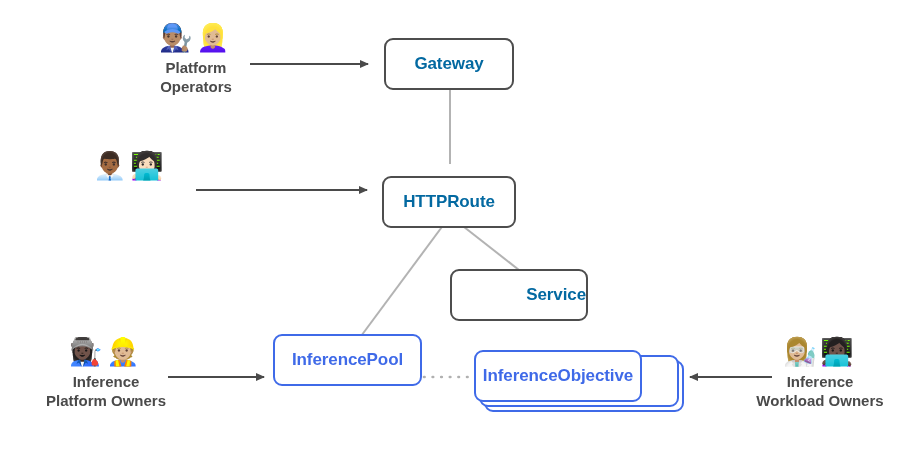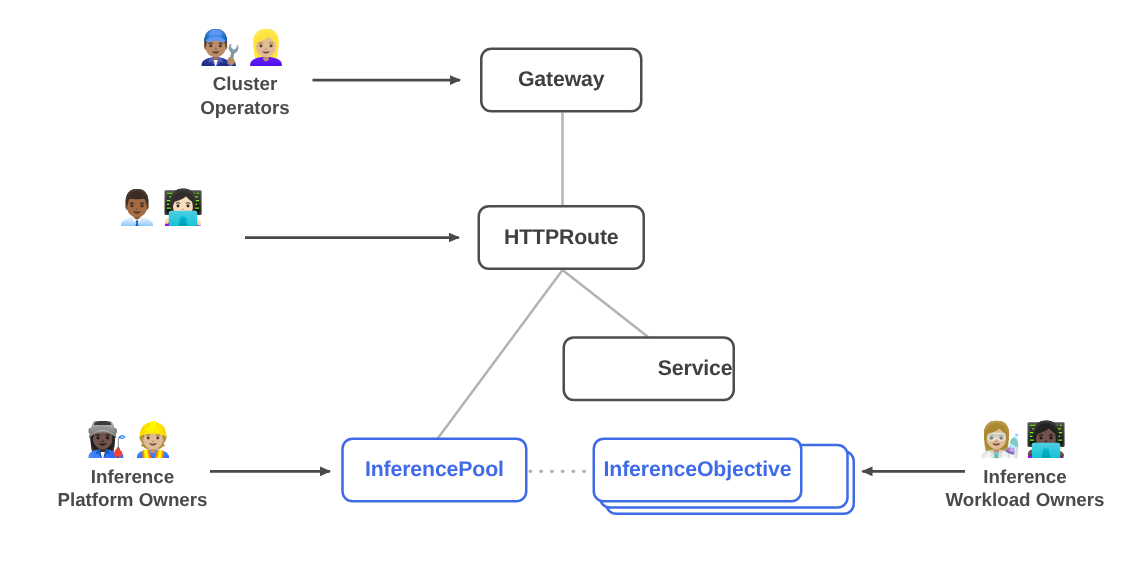--- a/index.html
+++ b/index.html
@@ -42,21 +42,21 @@
     font-size: 17px;
     font-weight: bold;
     letter-spacing: -0.1px;
     line-height: 1.15;
     white-space: nowrap;
   }
   .node-dark {
     border: 2.2px solid #4d4d4d;
   }
   .node-dark .node-label {
-    color: #404040;
+    color: #0369a1;
   }
   .node-blue {
     border: 2.2px solid #3f6ae8;
     z-index: 3;
   }
   .node-blue .node-label {
     color: #3f6ae8;
   }
 
   
@@ -120,41 +120,41 @@
       <line x1="196" y1="190" x2="367" y2="190" stroke="#4a4a4a" stroke-width="2.2" marker-end="url(#arrow-right)"></line>
       <line x1="168" y1="377" x2="264" y2="377" stroke="#4a4a4a" stroke-width="2.2" marker-end="url(#arrow-right)"></line>
       <line x1="772" y1="377" x2="690" y2="377" stroke="#4a4a4a" stroke-width="2.2" marker-end="url(#arrow-left)"></line>
     </g>
   </svg>
 
   <div class="node node-dark" style="left:384px; top:38px; width:130px; height:52px;">
     <span class="node-label">Gateway</span>
   </div>
 
-  <div class="node node-dark" style="left:382px; top:164px; width:134px; height:52px;">
+  <div class="node node-dark" style="left:382px; top:176px; width:134px; height:52px;">
     <span class="node-label">HTTPRoute</span>
   </div>
 
   <div class="node node-dark" style="left:450px; top:269px; width:138px; height:52px;justify-content:flex-end;">
     <span class="node-label">Service</span>
   </div>
 
-  <div class="node node-blue" style="left:273px; top:350px; width:149px; height:52px;">
+  <div class="node node-blue" style="left:273px; top:334px; width:149px; height:52px;">
     <span class="node-label">InferencePool</span>
   </div>
 
   <div class="stack-layer" style="left:484px; top:360px; width:200px; height:52px; z-index:1;"></div>
   <div class="stack-layer" style="left:479px; top:355px; width:200px; height:52px; z-index:2;"></div>
   <div class="node node-blue" style="left:474px; top:350px; width:168px; height:52px;">
     <span class="node-label">InferenceObjective</span>
   </div>
 
   <div class="actor" style="left:101px; top:22px;">
     <div class="actor-emoji">👨🏽‍🔧👱🏼‍♀️</div>
-    <div class="actor-name">Cluster
+    <div class="actor-name">Platform
 Operators</div>
   </div>
 
   <div class="actor" style="left:35px; top:150px;">
     <div class="actor-emoji">👨🏾‍💼👩🏻‍💻</div>
   </div>
 
   <div class="actor" style="left:11px; top:336px;">
     <div class="actor-emoji">👩🏿‍🏭👷🏼</div>
     <div class="actor-name">Inference

